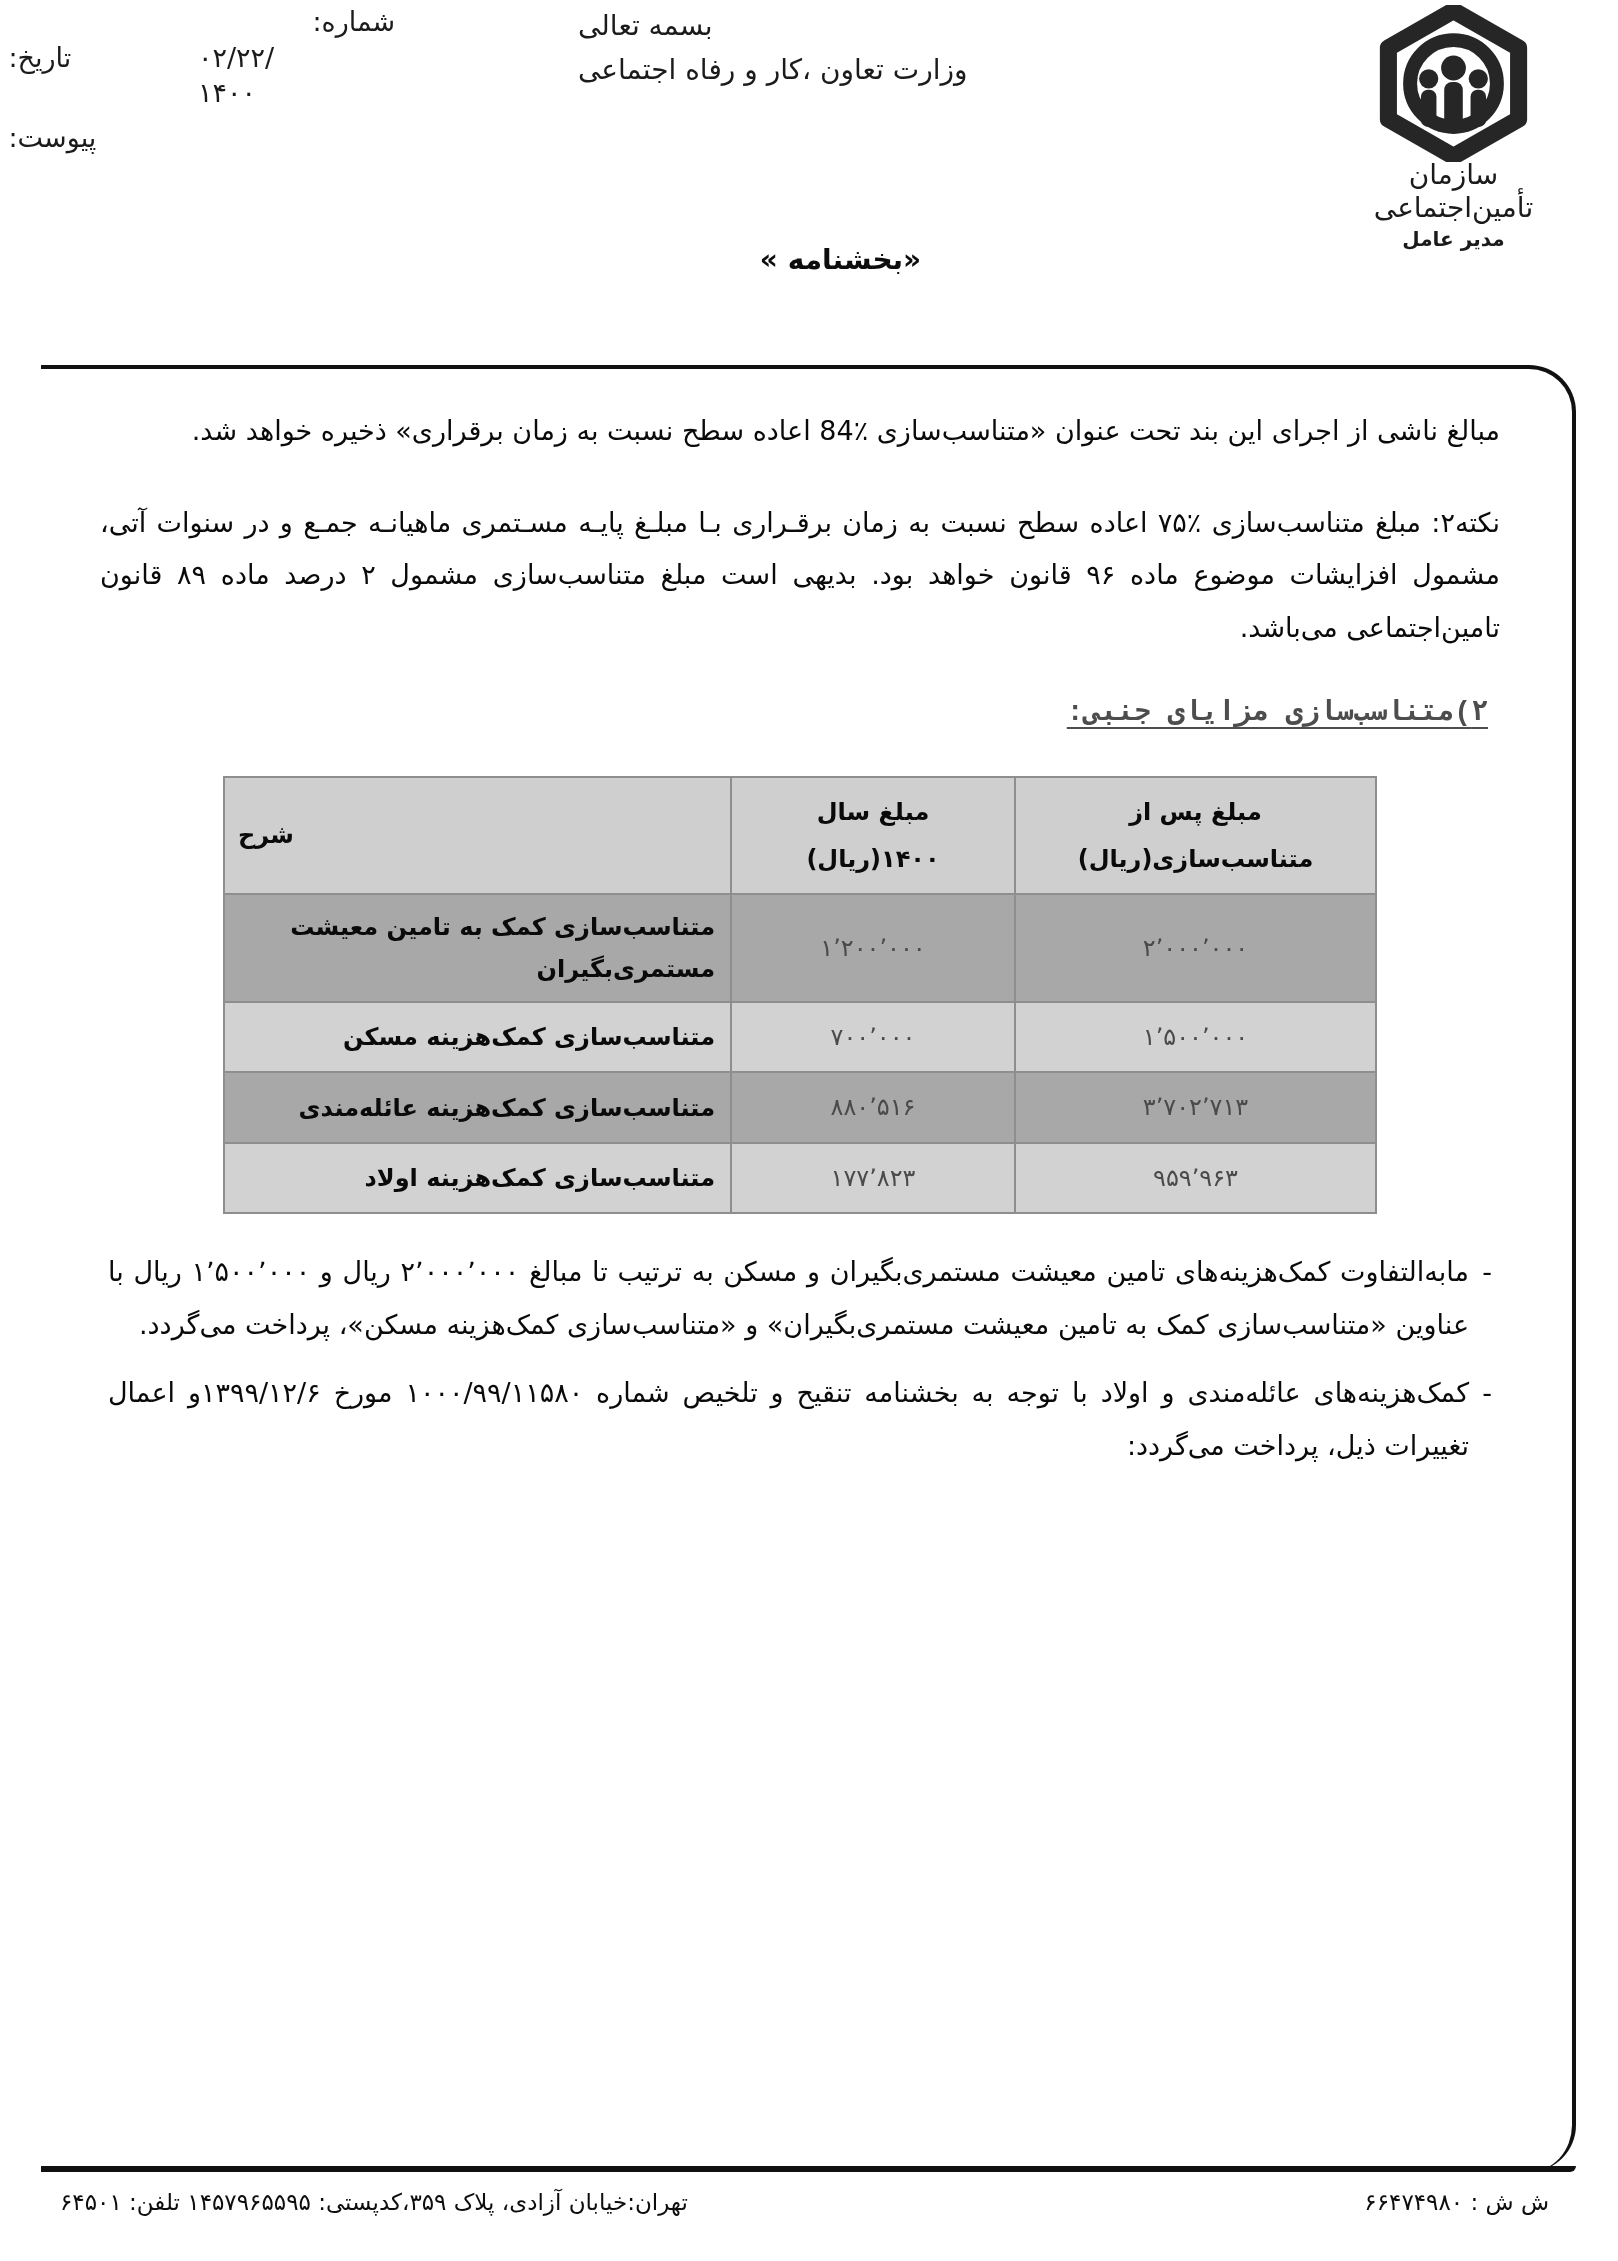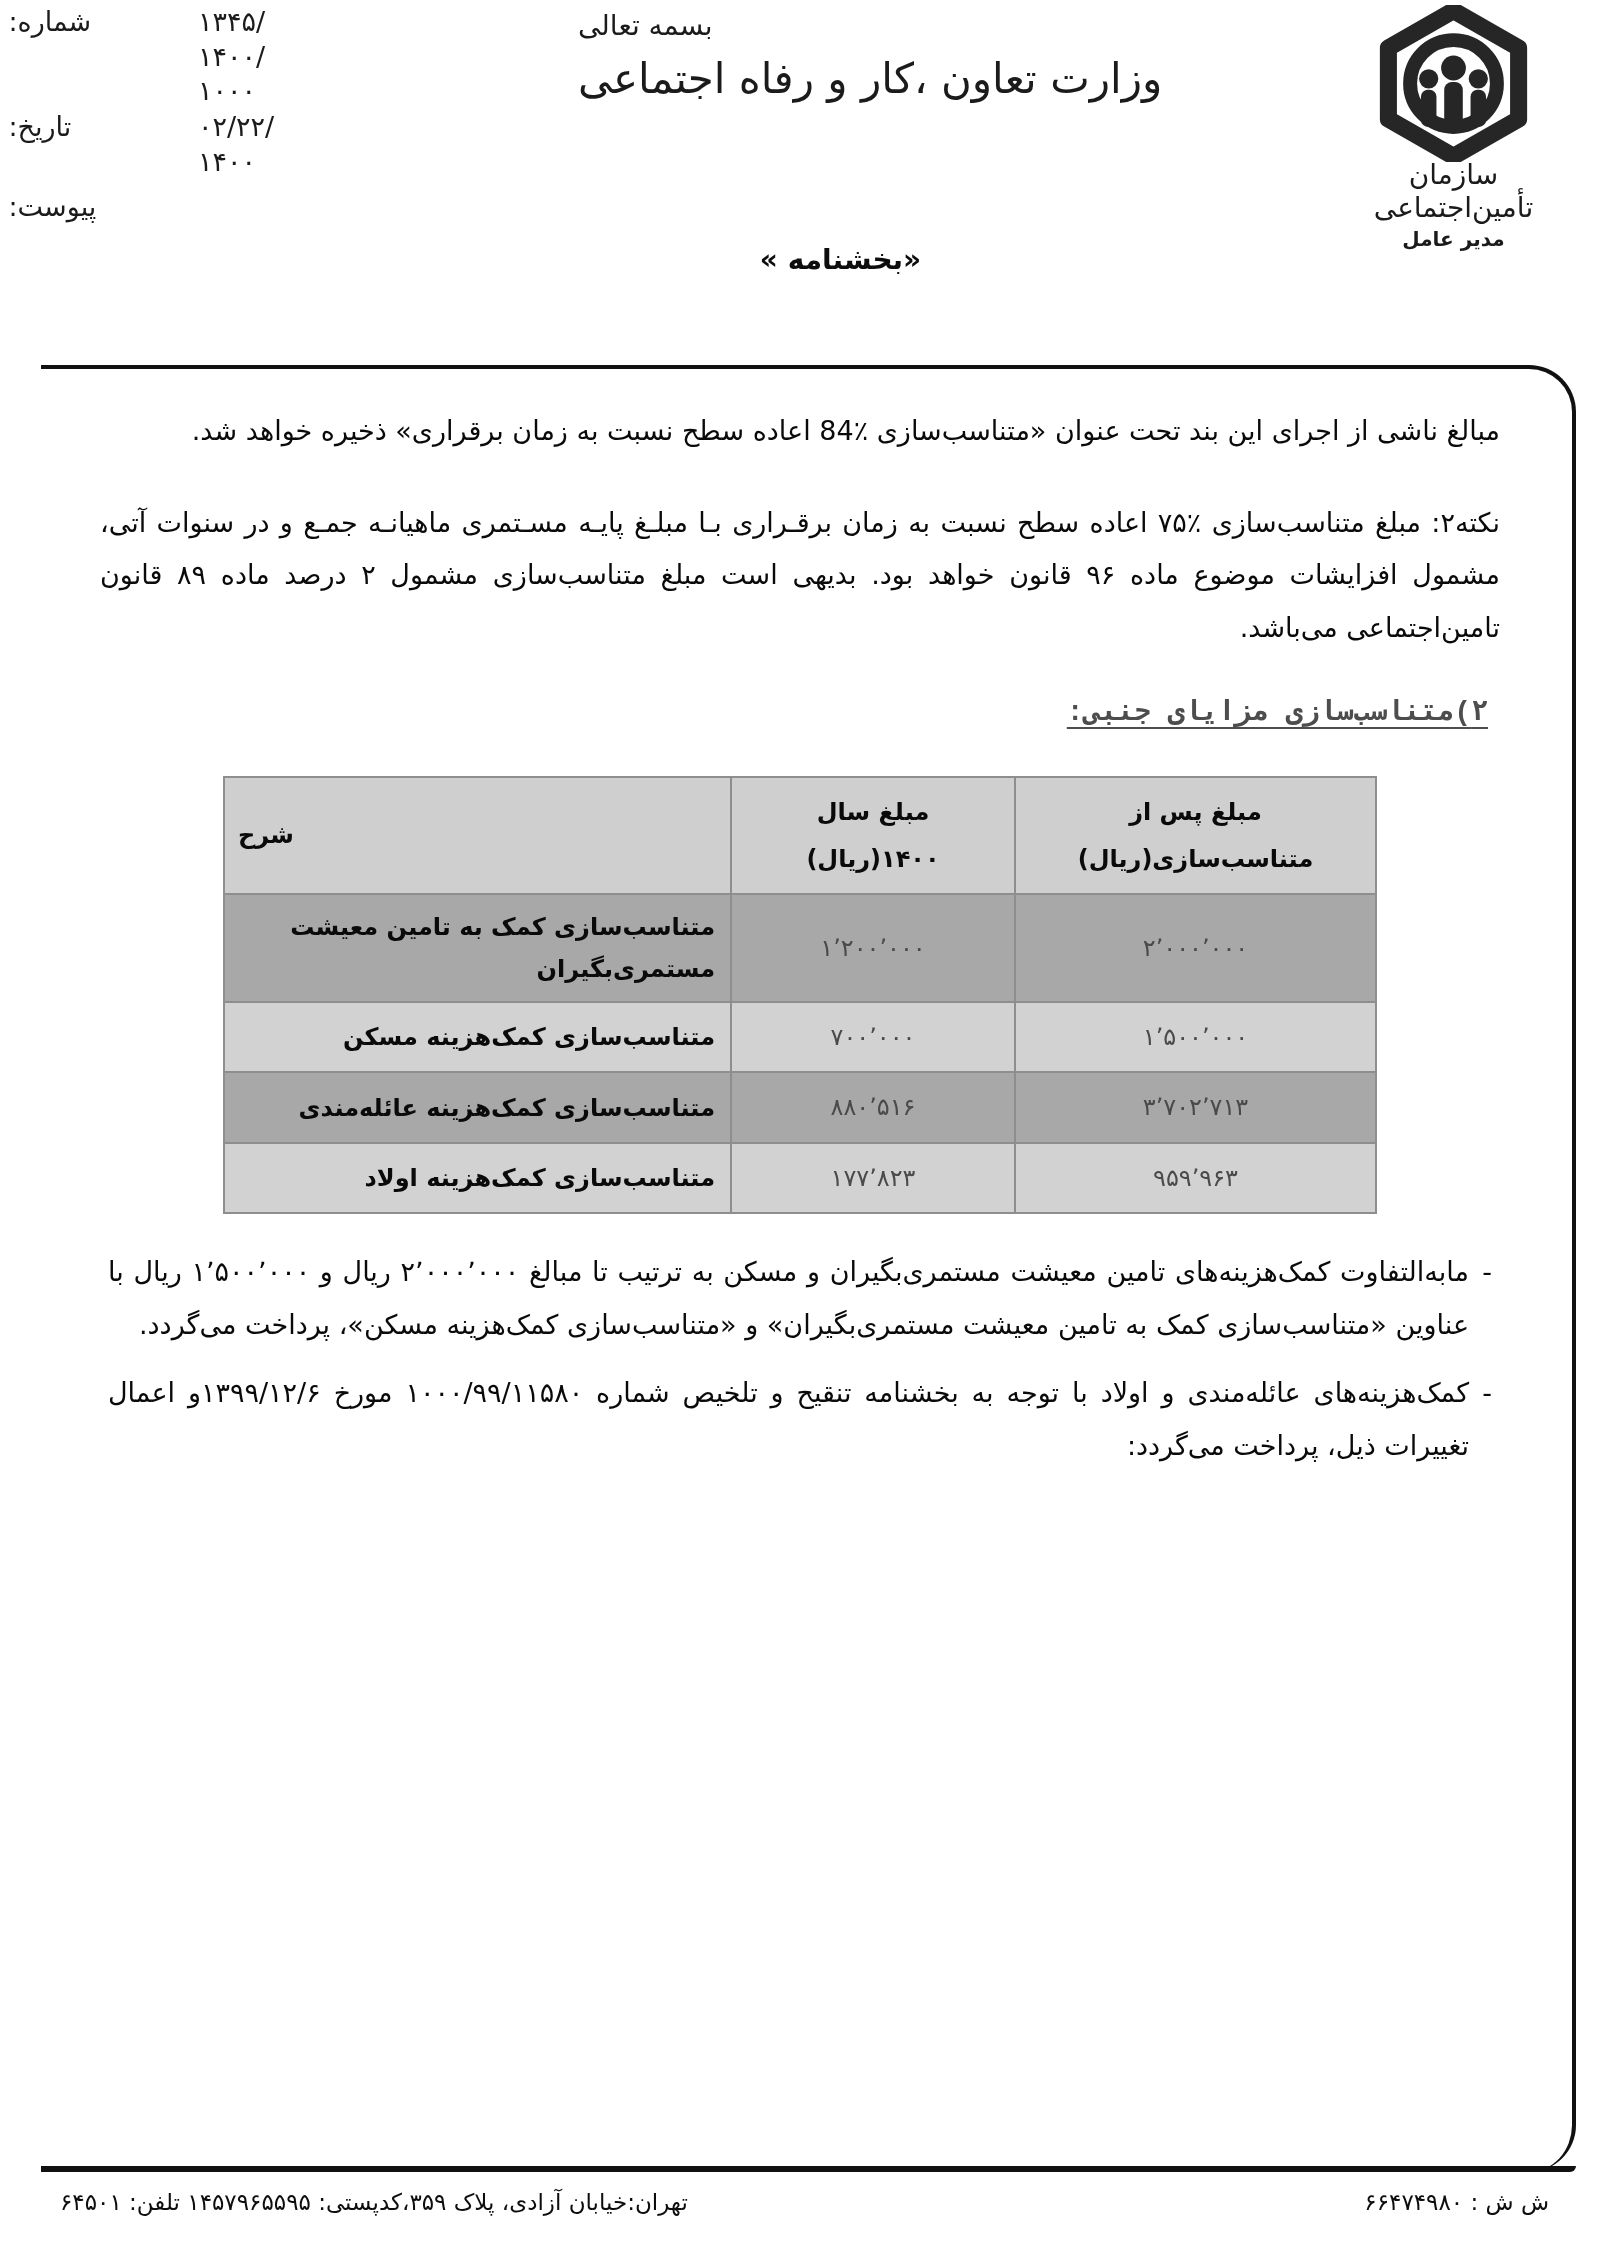--- a/index.html
+++ b/index.html
@@ -69,21 +69,21 @@
     right: 432px;
     width: 608px;
     text-align: left;
   }
   .basmala {
     font-size: 28px;
     color: #1b1b1b;
     line-height: 1.35;
   }
   .ministry {
-    font-size: 42px;
+    font-size: 28px;
     color: #1b1b1b;
     margin-top: 6.8px;
     line-height: 1.35;
     white-space: nowrap;
   }
   .doc-kind {
     position: absolute;
     top: 243px;
     right: 595px;
     width: 365px;
@@ -302,23 +302,20 @@
     </div>
 
     <div class="center-titles">
       <div class="basmala">بسمه تعالی</div>
       <div class="ministry">وزارت تعاون ،کار و رفاه اجتماعی</div>
     </div>
     <div class="doc-kind">«بخشنامه »</div>
 
     <div class="meta-block">
       <div class="meta-row number">
-        <div class="meta-value">۱۳۴۵/
-۱۴۰۰/
-۱۰۰۰</div>
         <div class="meta-label">شماره:</div>
       </div>
       <div class="meta-row date">
         <div class="meta-value">۰۲/۲۲/
 ۱۴۰۰</div>
         <div class="meta-label">تاریخ:</div>
       </div>
       <div class="meta-row attach">
         <div class="meta-value"></div>
         <div class="meta-label">پیوست:</div>

